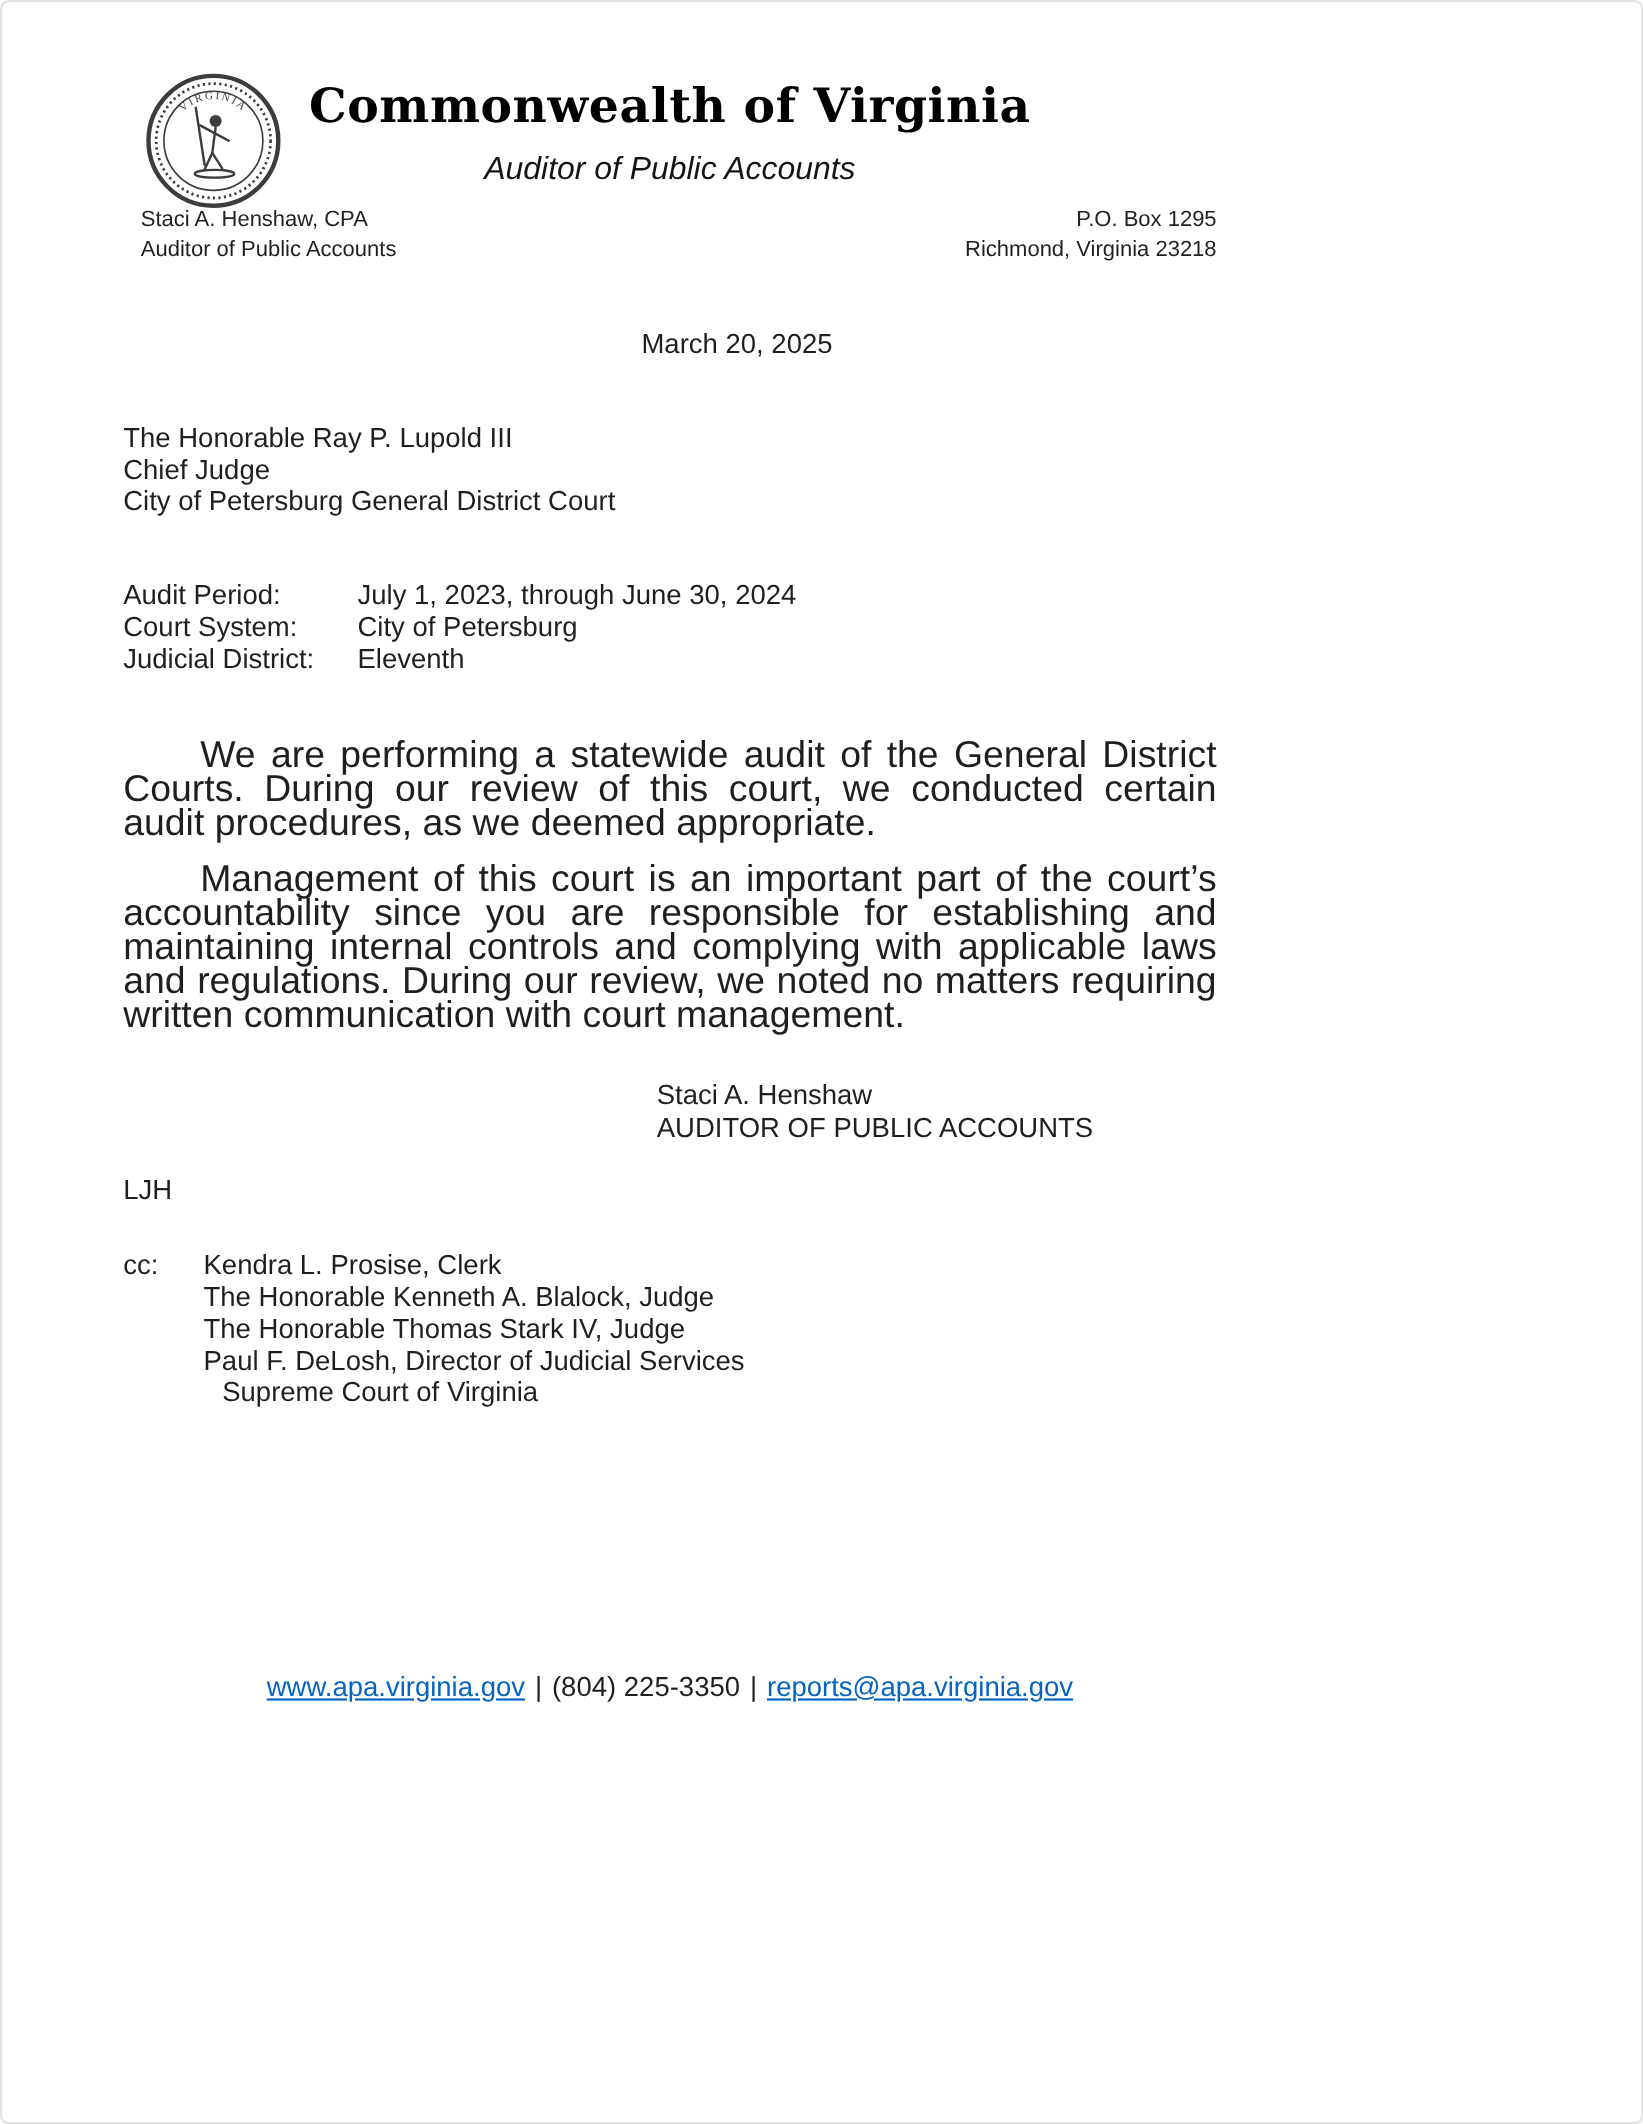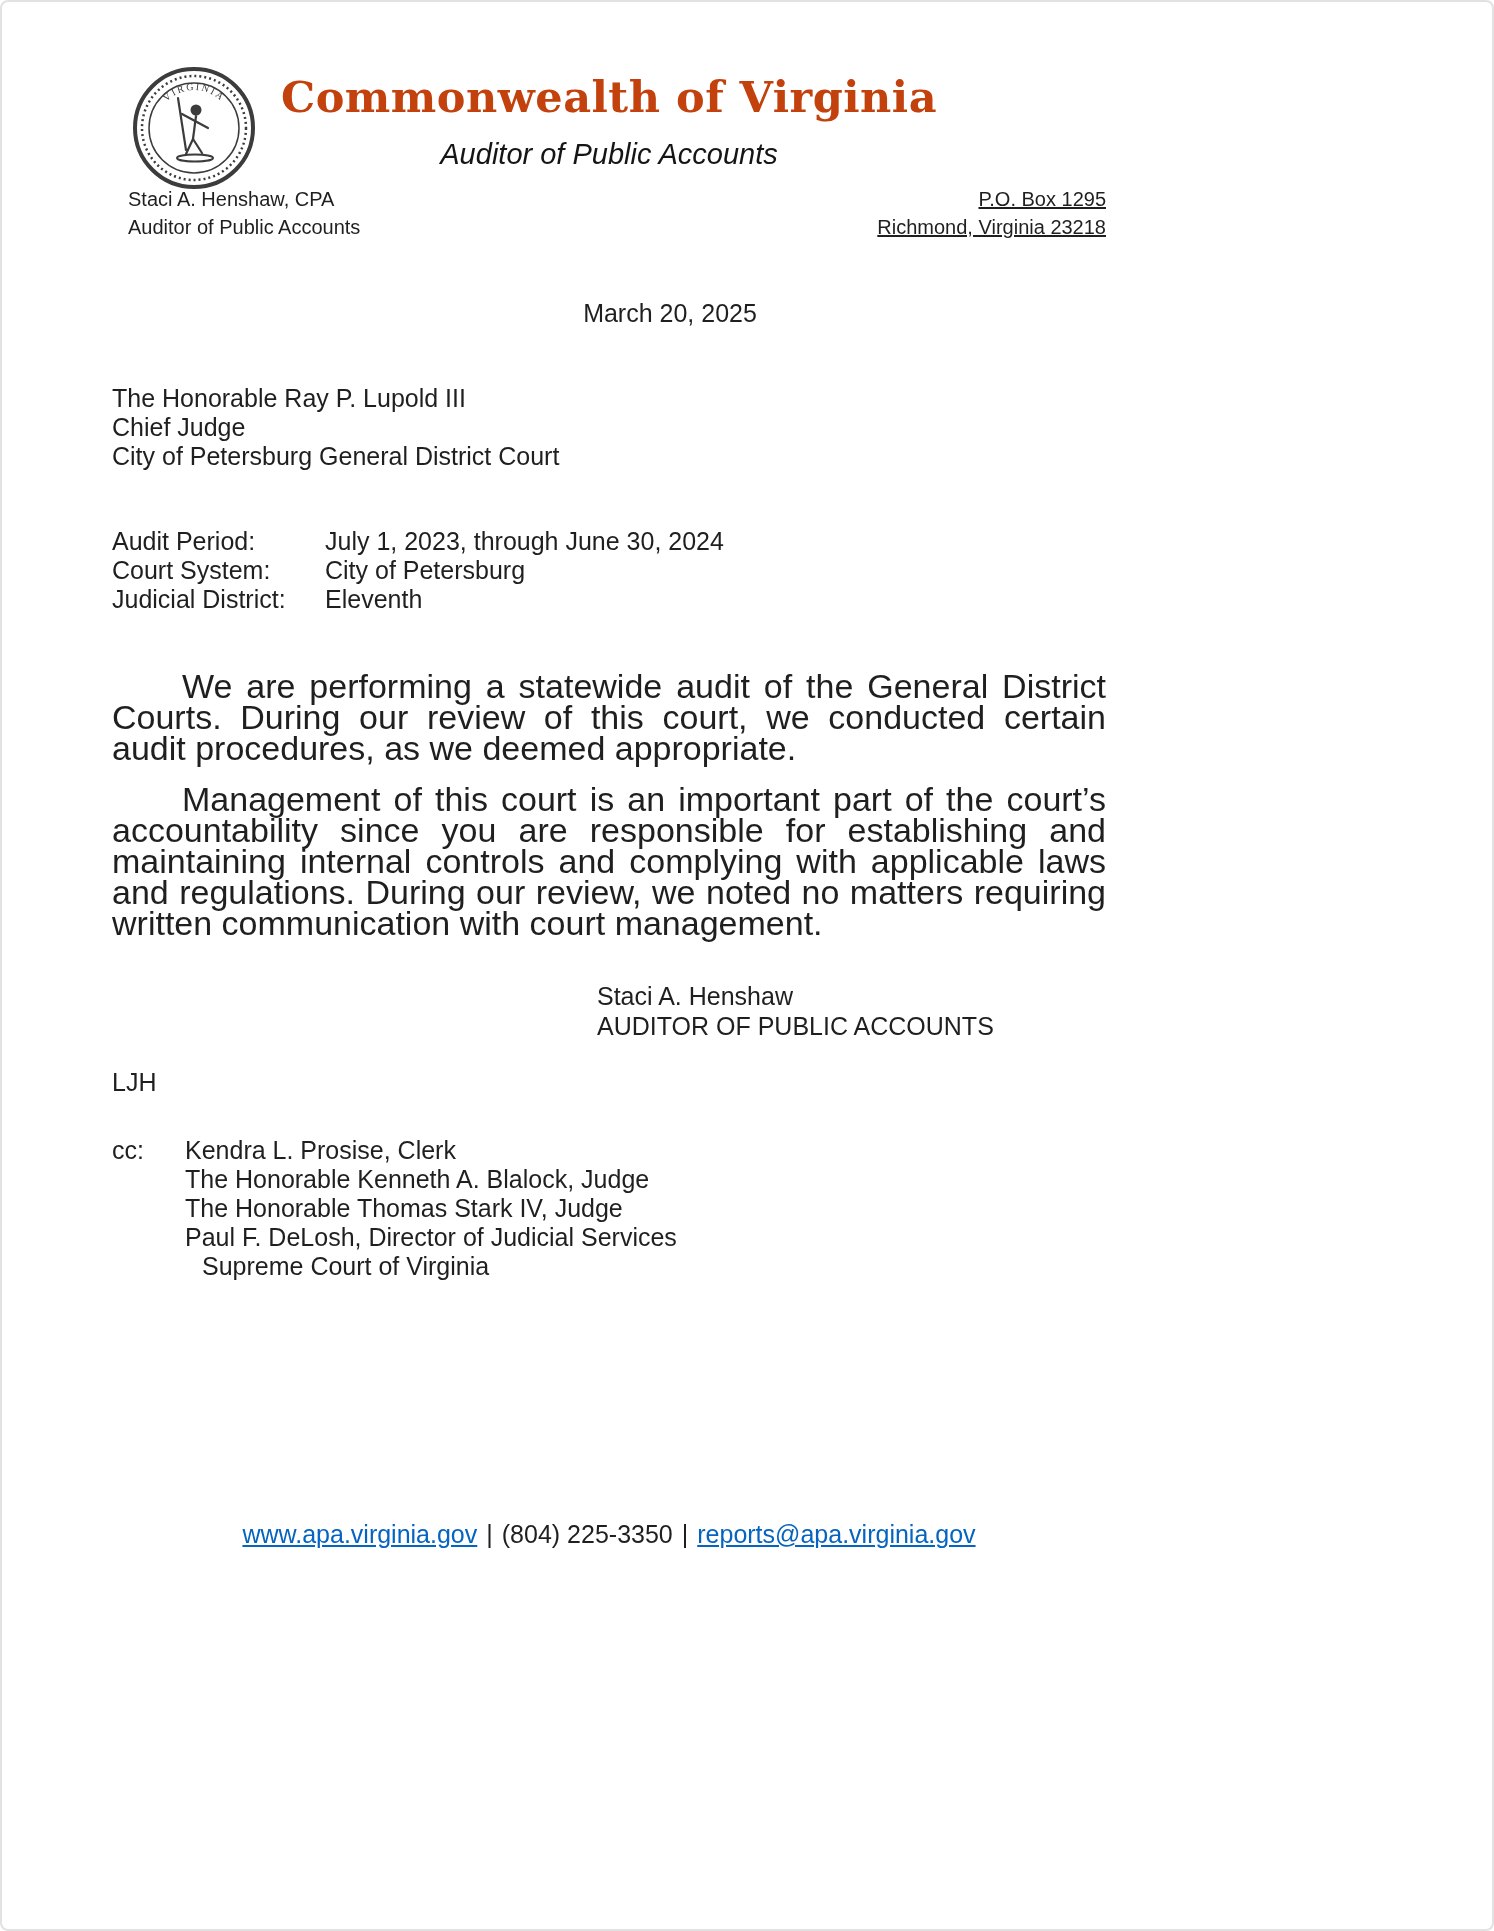--- a/index.html
+++ b/index.html
@@ -33,39 +33,39 @@
     width: 124px;
     height: 124px;
   }
   .lh-title {
     text-align: center;
     font-family: "DejaVu Serif", serif;
     font-weight: bold;
     font-size: 43px;
     letter-spacing: 0.5px;
     padding-top: 8px;
-    color: #c2410c;
+    color: #000000;
   }
   .lh-subtitle {
     text-align: center;
     font-style: italic;
     font-size: 29px;
     margin-top: 16px;
     color: #151515;
   }
   .addr-row {
     display: flex;
     justify-content: space-between;
     align-items: center;
     margin-top: 14px;
     font-size: 20px;
     line-height: 1.4;
   }
   .addr-left { text-align: left; padding-left: 16px; }
-  .addr-right { text-align: right; text-decoration: underline; }
+  .addr-right { text-align: right; }
 
   
   .date {
     text-align: center;
     padding-left: 122px;
     margin-top: 58px;
     font-size: 25px;
   }
   .recipient {
     margin-top: 56px;

